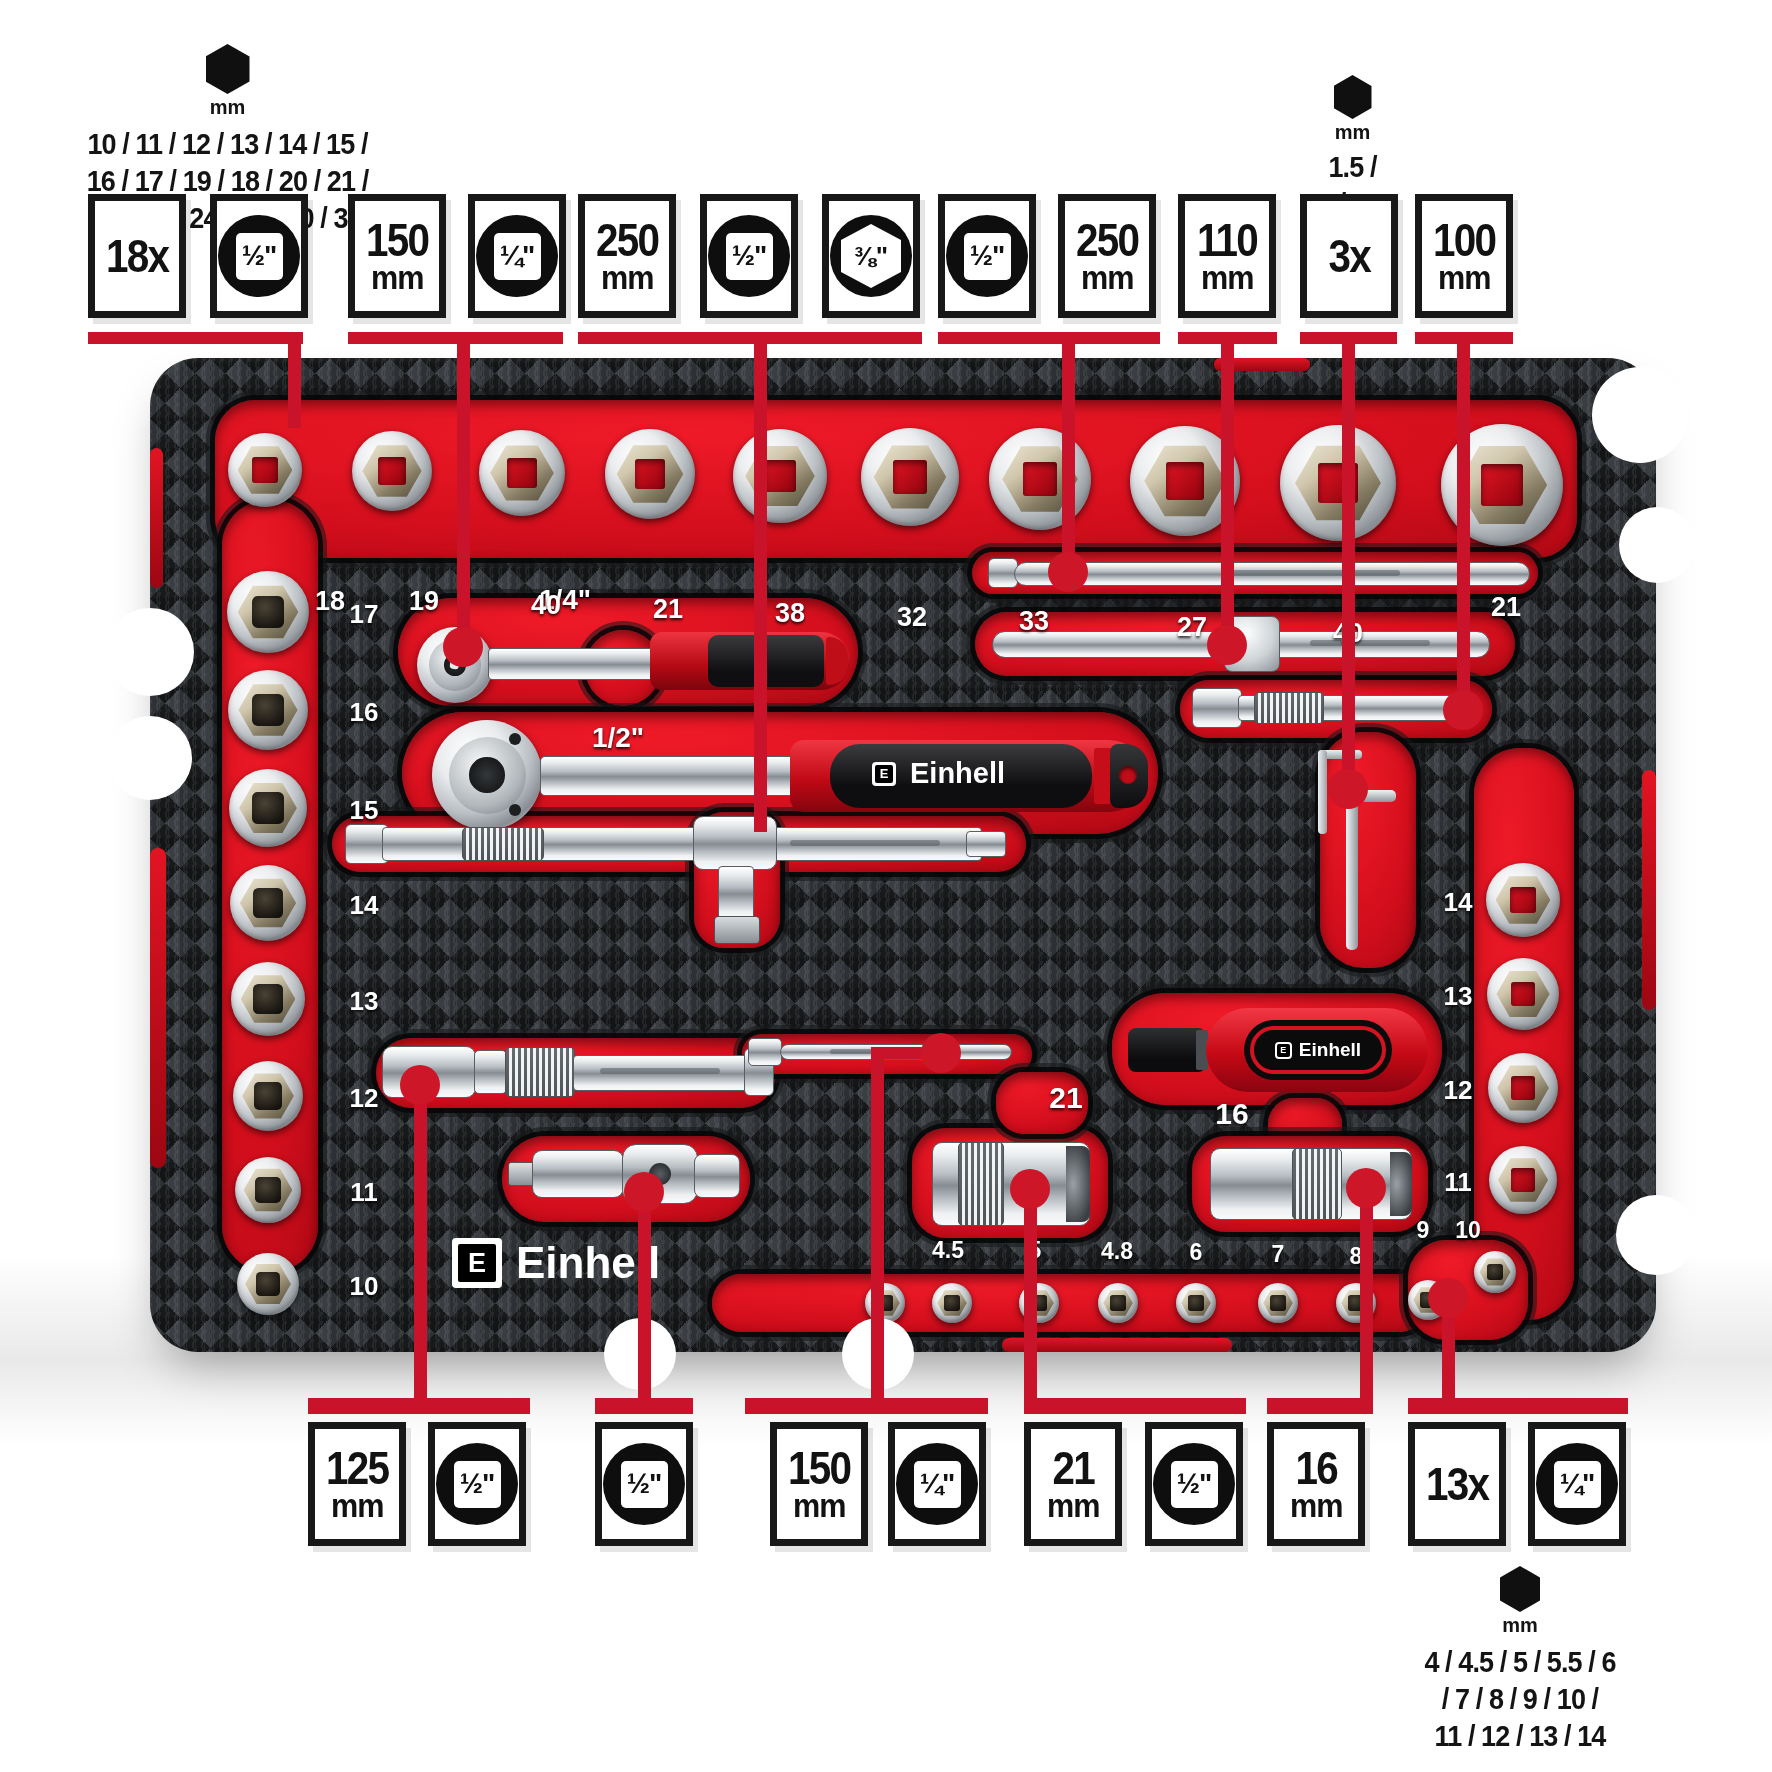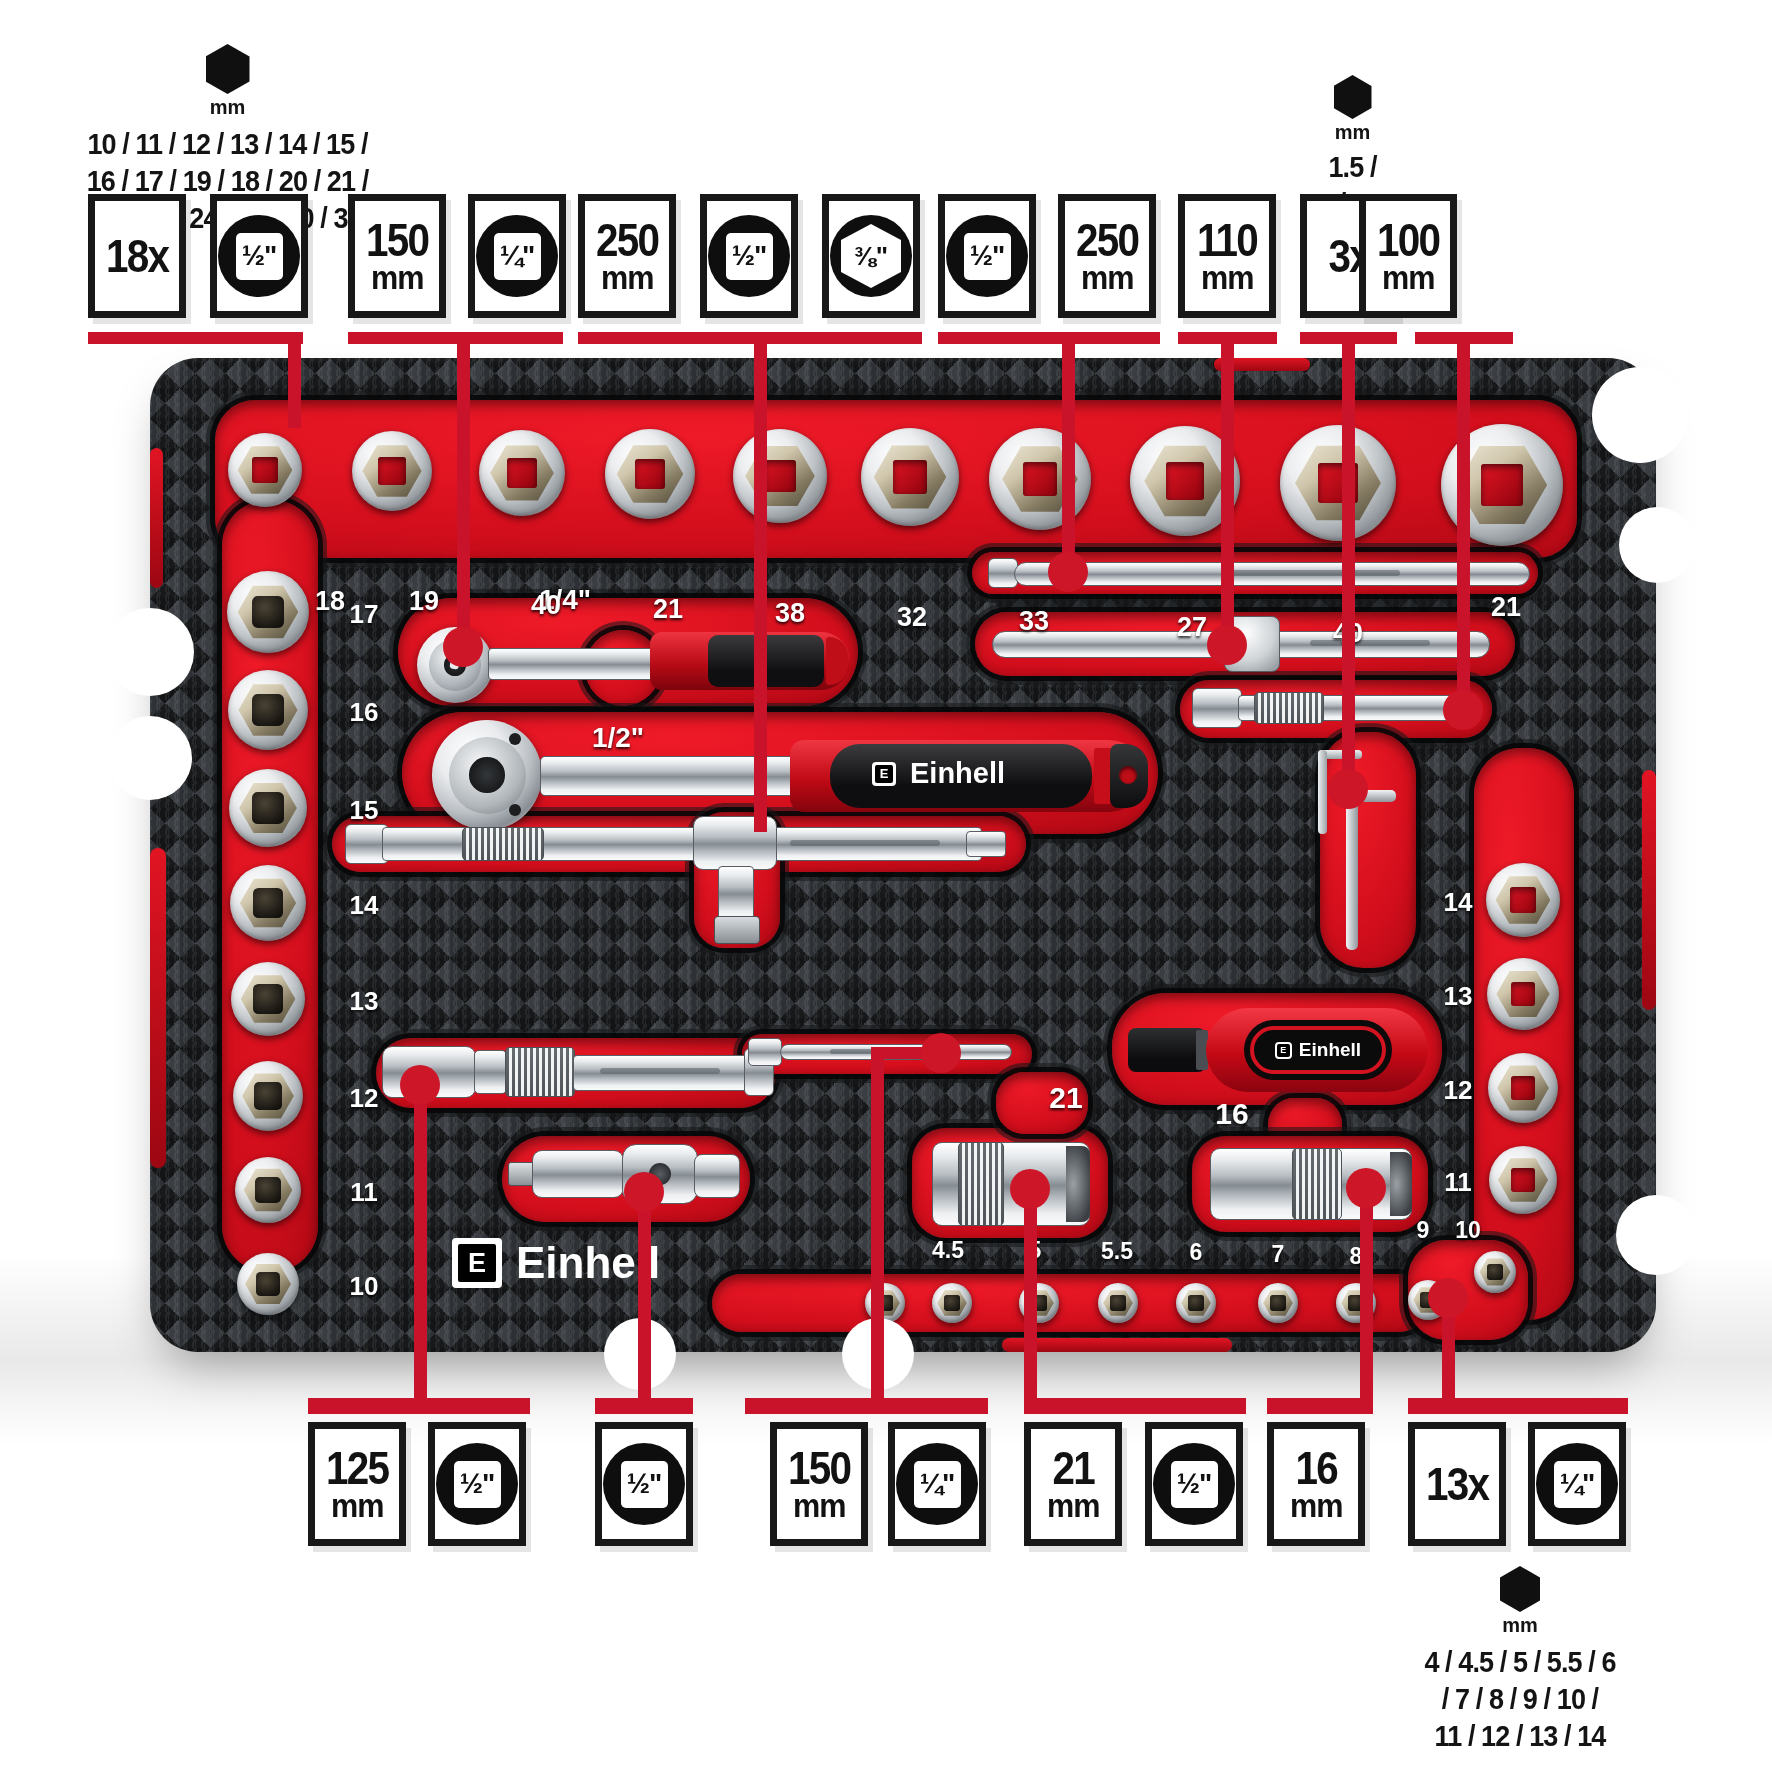--- a/index.html
+++ b/index.html
@@ -301,21 +301,21 @@
       <div class="blab">250</div>
       <div class="bsub">mm</div>
     </div>
     <div class="badge" style="left: 1178px; top: 194px;">
       <div class="blab">110</div>
       <div class="bsub">mm</div>
     </div>
     <div class="badge" style="left: 1300px; top: 194px;">
       <div class="blab">3x</div>
     </div>
-    <div class="badge" style="left: 1359px; top: 194px;">
+    <div class="badge" style="left: 1415px; top: 194px;">
       <div class="blab">100</div>
       <div class="bsub">mm</div>
     </div>
     <div class="badge" style="left: 308px; top: 1422px;">
       <div class="blab">125</div>
       <div class="bsub">mm</div>
     </div>
     <div class="badge" style="left: 428px; top: 1422px;">
       <div class="bcirc">
         <div class="bsq">½"</div>
@@ -515,21 +515,21 @@
     <div class="lbl" style="left: 948px; top: 1250px; font-size: 23px;">4.5</div>
     <div class="sock" style="left: 1019px; top: 1283px; width: 40px; height: 40px;">
       <div class="hexin"></div>
       <div class="darkc"></div>
     </div>
     <div class="lbl" style="left: 1035px; top: 1250px; font-size: 23px;">5</div>
     <div class="sock" style="left: 1098px; top: 1283px; width: 40px; height: 40px;">
       <div class="hexin"></div>
       <div class="darkc"></div>
     </div>
-    <div class="lbl" style="left: 1117px; top: 1251px; font-size: 23px;">5.5</div>
+    <div class="lbl" style="left: 1117px; top: 1251px; font-size: 23px;">4.8</div>
     <div class="sock" style="left: 1176px; top: 1283px; width: 40px; height: 40px;">
       <div class="hexin"></div>
       <div class="darkc"></div>
     </div>
     <div class="lbl" style="left: 1196px; top: 1252px; font-size: 23px;">6</div>
     <div class="sock" style="left: 1258px; top: 1283px; width: 40px; height: 40px;">
       <div class="hexin"></div>
       <div class="darkc"></div>
     </div>
     <div class="lbl" style="left: 1278px; top: 1254px; font-size: 23px;">7</div>

